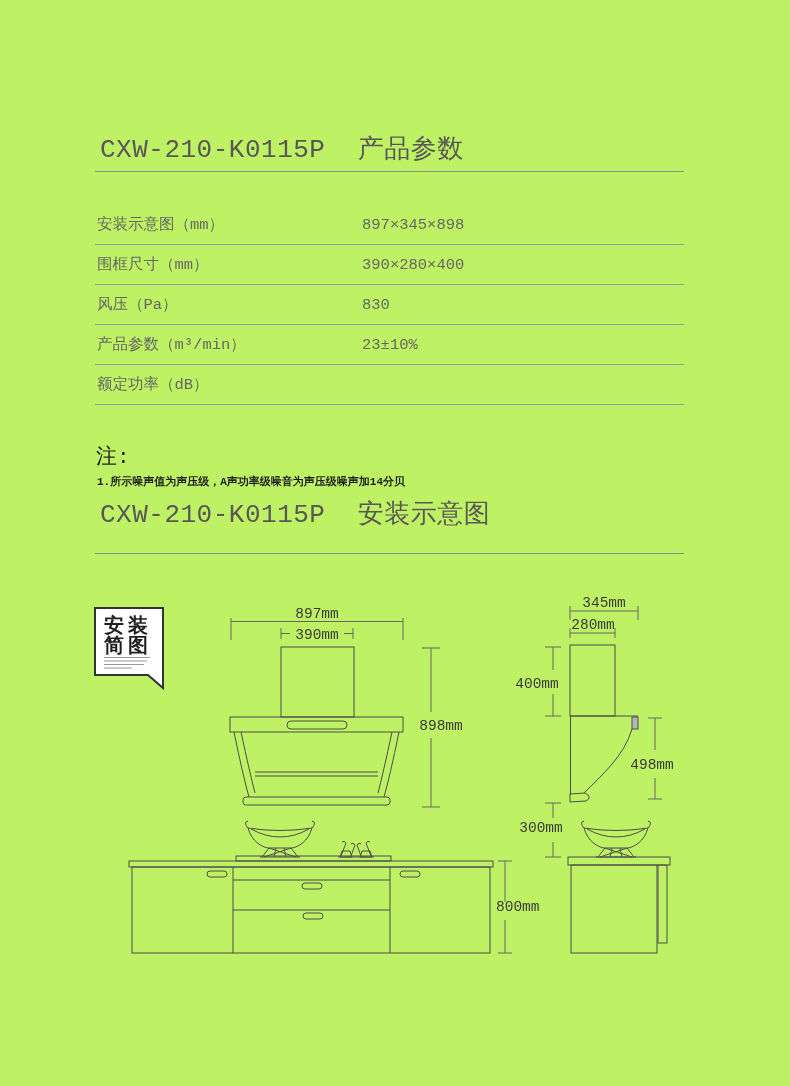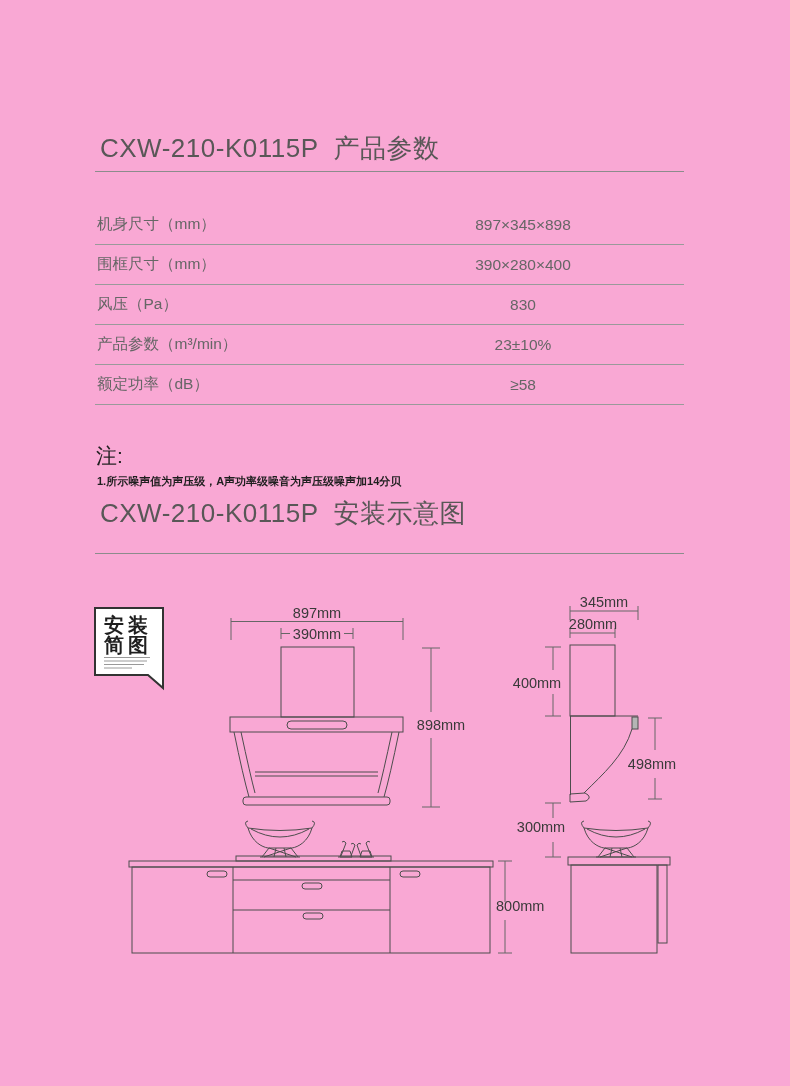--- a/index.html
+++ b/index.html
@@ -1,28 +1,28 @@
 <!DOCTYPE html>
 <html><head>
 <meta charset="utf-8">
 <style>
   html,body { margin:0; padding:0; background:#fff; }
   .page {
-    position:relative; width:790px; height:1086px; background:#f9a8d4;
-    font-family:Liberation Sans, sans-serif; overflow:hidden;
+    position:relative; width:790px; height:1086px; background:#bef264;
+    font-family:Liberation Mono, monospace; overflow:hidden;
   }
   .h-title {
     position:absolute; left:100px; color:#595757; font-size:26px;
     font-weight:400; letter-spacing:0.5px; white-space:pre;
   }
   .rule { position:absolute; left:95px; width:589px; height:1px; background:#8c8c8c; }
   .spec-table { position:absolute; left:95px; top:205px; width:589px; color:#666; font-size:15.5px; }
   .spec-row { display:flex; align-items:center; height:39px; border-bottom:1px solid #9a9a9a; }
   .spec-label { width:265px; padding-left:2px; }
-  .spec-value { flex:1;text-align:center; }
+  .spec-value { flex:1; }
   .note-head { position:absolute; left:96px; top:442px; font-size:21px; color:#1f1f1f; }
   .note-item { position:absolute; left:97px; top:474px; font-size:11px; font-weight:600; color:#1f1f1f; }
   .diagram { position:absolute; left:0; top:580px; }
   .draw { stroke:#4d4d4d; stroke-width:1; fill:none; }
   .dimline { stroke:#666; stroke-width:1; fill:none; }
   .dim { font-size:14.5px; fill:#3a3a3a; }
   .stamp-box { stroke:#333; stroke-width:2; fill:#fff; }
   .stamp-t { font-size:20px; font-weight:bold; fill:#1f1f1f; letter-spacing:4px; }
   .stamp-line { fill:#999; }
   .tab-fill { fill:#b5b5b5; stroke:#4d4d4d; stroke-width:1; }
@@ -30,38 +30,37 @@
 </head>
 <body>
 
 <div class="page">
 
   <div class="h-title" style="top:131px;">CXW-210-K0115P  产品参数</div>
   <div class="rule" style="top:171px;"></div>
 
   <div class="spec-table">
     <div class="spec-row">
-      <div class="spec-label">机身尺寸（mm）</div>
+      <div class="spec-label">安装示意图（mm）</div>
       <div class="spec-value">897×345×898</div>
     </div>
     <div class="spec-row">
       <div class="spec-label">围框尺寸（mm）</div>
       <div class="spec-value">390×280×400</div>
     </div>
     <div class="spec-row">
       <div class="spec-label">风压（Pa）</div>
       <div class="spec-value">830</div>
     </div>
     <div class="spec-row">
       <div class="spec-label">产品参数（m³/min）</div>
       <div class="spec-value">23±10%</div>
     </div>
     <div class="spec-row">
       <div class="spec-label">额定功率（dB）</div>
-      <div class="spec-value">≥58</div>
     </div>
   </div>
 
   <div class="note-head">注:</div>
   <div class="note-item">1.所示噪声值为声压级，A声功率级噪音为声压级噪声加14分贝</div>
 
   <div class="h-title" style="top:496px;">CXW-210-K0115P  安装示意图</div>
   <div class="rule" style="top:553px;"></div>
 
   <svg class="diagram" width="790" height="406" viewBox="0 0 790 406">

